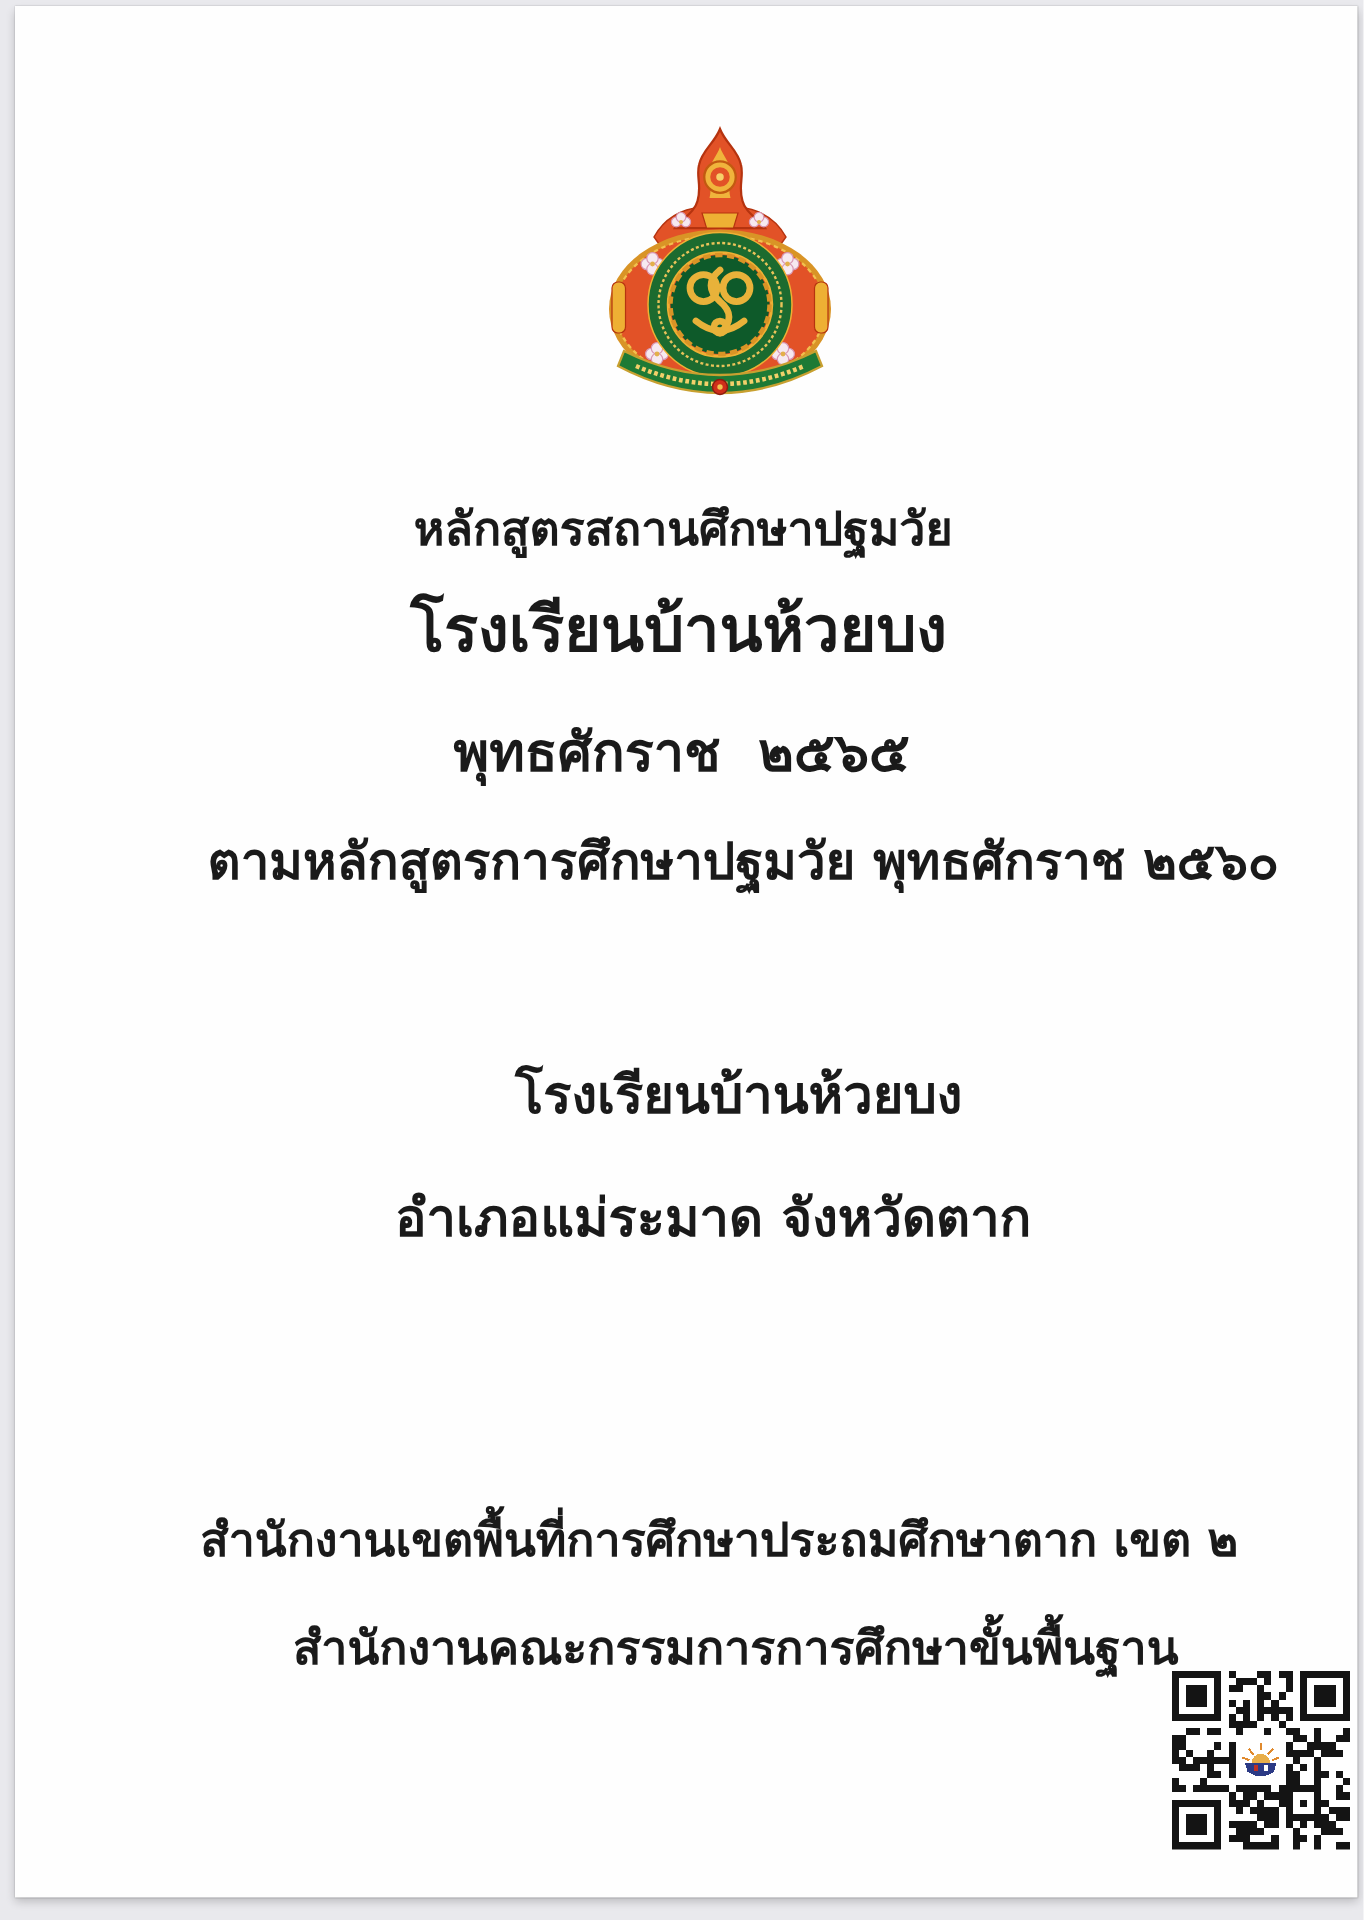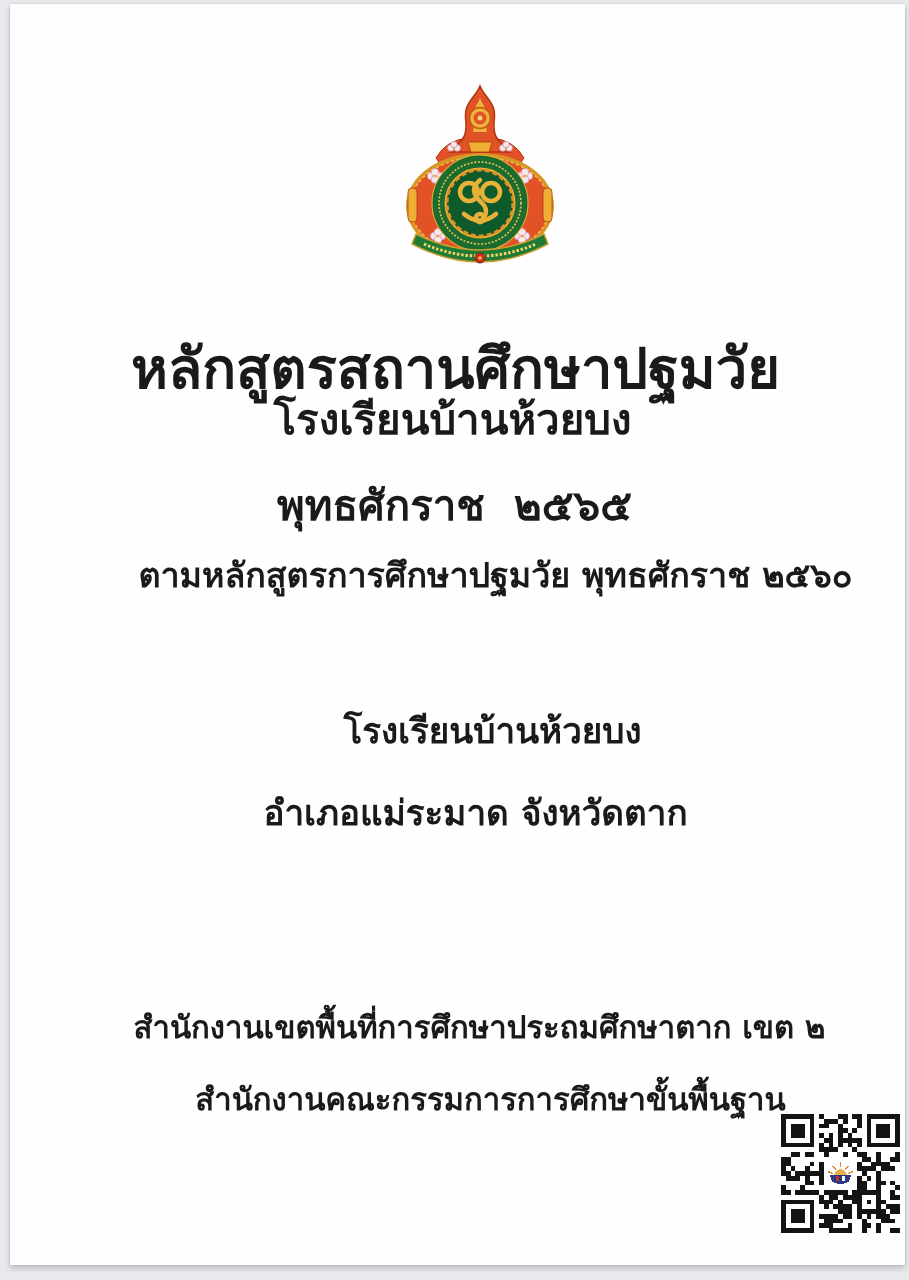--- a/index.html
+++ b/index.html
@@ -16,23 +16,23 @@
   }
   .emblem{
     position:absolute;left:392px;top:80px;width:156px;height:180px;
   }
   .line{
     position:absolute;left:0;width:100%;
     text-align:center;color:#1a1a1a;
     white-space:pre-wrap;line-height:1.25;
     font-weight:700;
   }
-  .l1{top:330px;font-size:56px;transform:translateX(-2px);}
+  .l1{top:330px;font-size:31px;transform:translateX(-2px);}
   .l2{top:390px;font-size:42px;transform:translateX(-5px);}
-  .l3{top:476px;font-size:42px;transform:translateX(-3px);}
+  .l3{top:476px;font-size:36px;transform:translateX(-3px);}
   .l4{top:550px;font-size:34px;transform:translateX(38px);}
   .l5{top:706px;font-size:35px;transform:translateX(35px);}
   .l6{top:788px;font-size:35px;transform:translateX(18px);}
   .l7{top:1004px;font-size:31px;transform:translateX(22px);}
   .l8{top:1076px;font-size:31px;transform:translateX(33px);}
   .qr{
     position:absolute;left:771px;top:1110px;width:119px;height:119px;
   }
 </style>
 </head>

